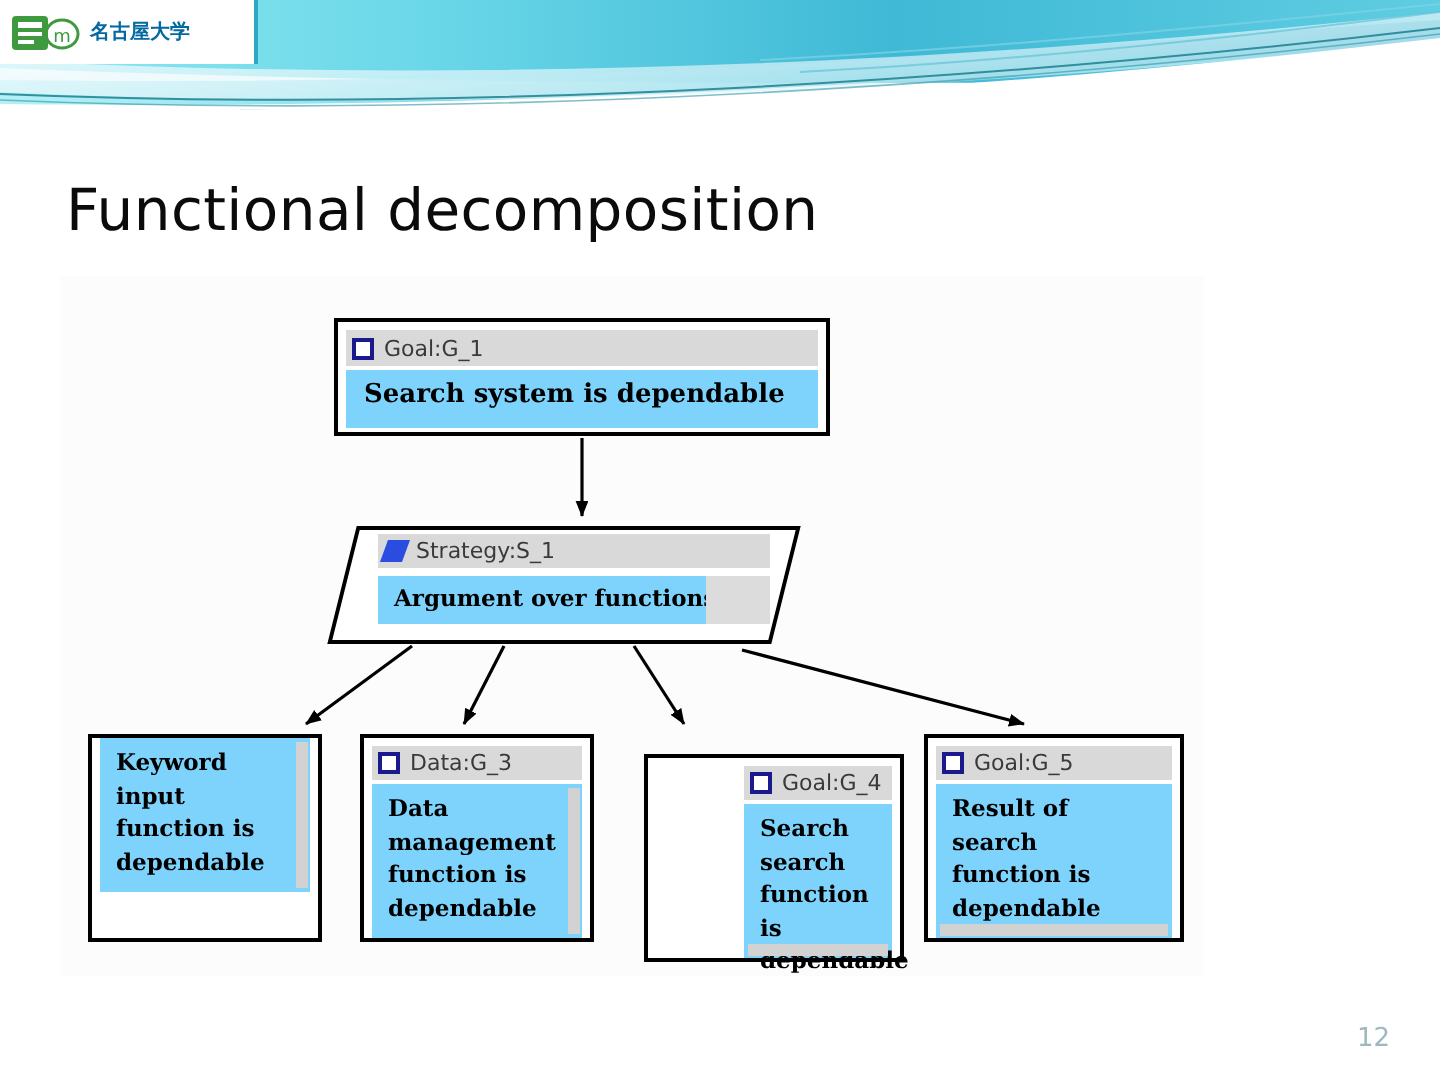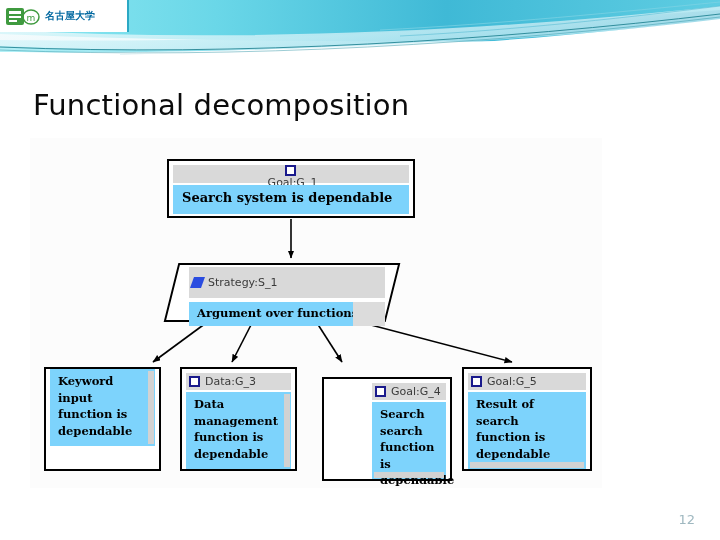--- a/index.html
+++ b/index.html
@@ -138,21 +138,21 @@
   }
   .h-scroll {
     position: absolute;
     left: 2px; right: 2px; bottom: 1px;
     height: 6px;
     background: #d2d2d2;
   }
 
   
   #node-g1 { left: 167px; top: 159px; width: 248px; height: 59px; }
-  #node-g1 .node-head { height: 18px; flex-direction: column; }
+  #node-g1 .node-head { height: 18px; }
   #node-g1 .node-text { font-size: 13px; line-height: 18px; padding: 4px 6px 4px 9px; }
   #node-g1 .node-body { height: 29px; }
 
   
   #node-s1-wrap {
     position: absolute;
     left: 171px; top: 263px;
     width: 222px; height: 59px;
     z-index: 3;
   }
@@ -163,21 +163,21 @@
     background: #ffffff;
     box-sizing: border-box;
     transform: skewX(-14deg);
   }
   #node-s1-inner {
     position: absolute; left: 18px; top: 0;
     width: 196px; height: 59px;
     box-sizing: border-box;
     padding-top: 4px;
   }
-  #node-s1-inner .node-head { margin: 0 16px 4px 0; height: 31px; width: 196px; }
+  #node-s1-inner .node-head { margin: 0 16px 4px 0; height: 17px; width: 196px; }
   #node-s1-inner .node-body { margin: 0; width: 196px; height: 24px; }
   #node-s1-inner .node-text { font-size: 11.5px; line-height: 17px; padding: 3px 6px 3px 8px; }
   #s1-body-pad {
     position: absolute; right: 0; top: 0;
     width: 32px; height: 24px;
     background: #dcdcdc;
   }
 
   #node-g2 { left: 44px; top: 367px; width: 117px; height: 104px; }
   #node-g3 { left: 180px; top: 367px; width: 117px; height: 104px; }

